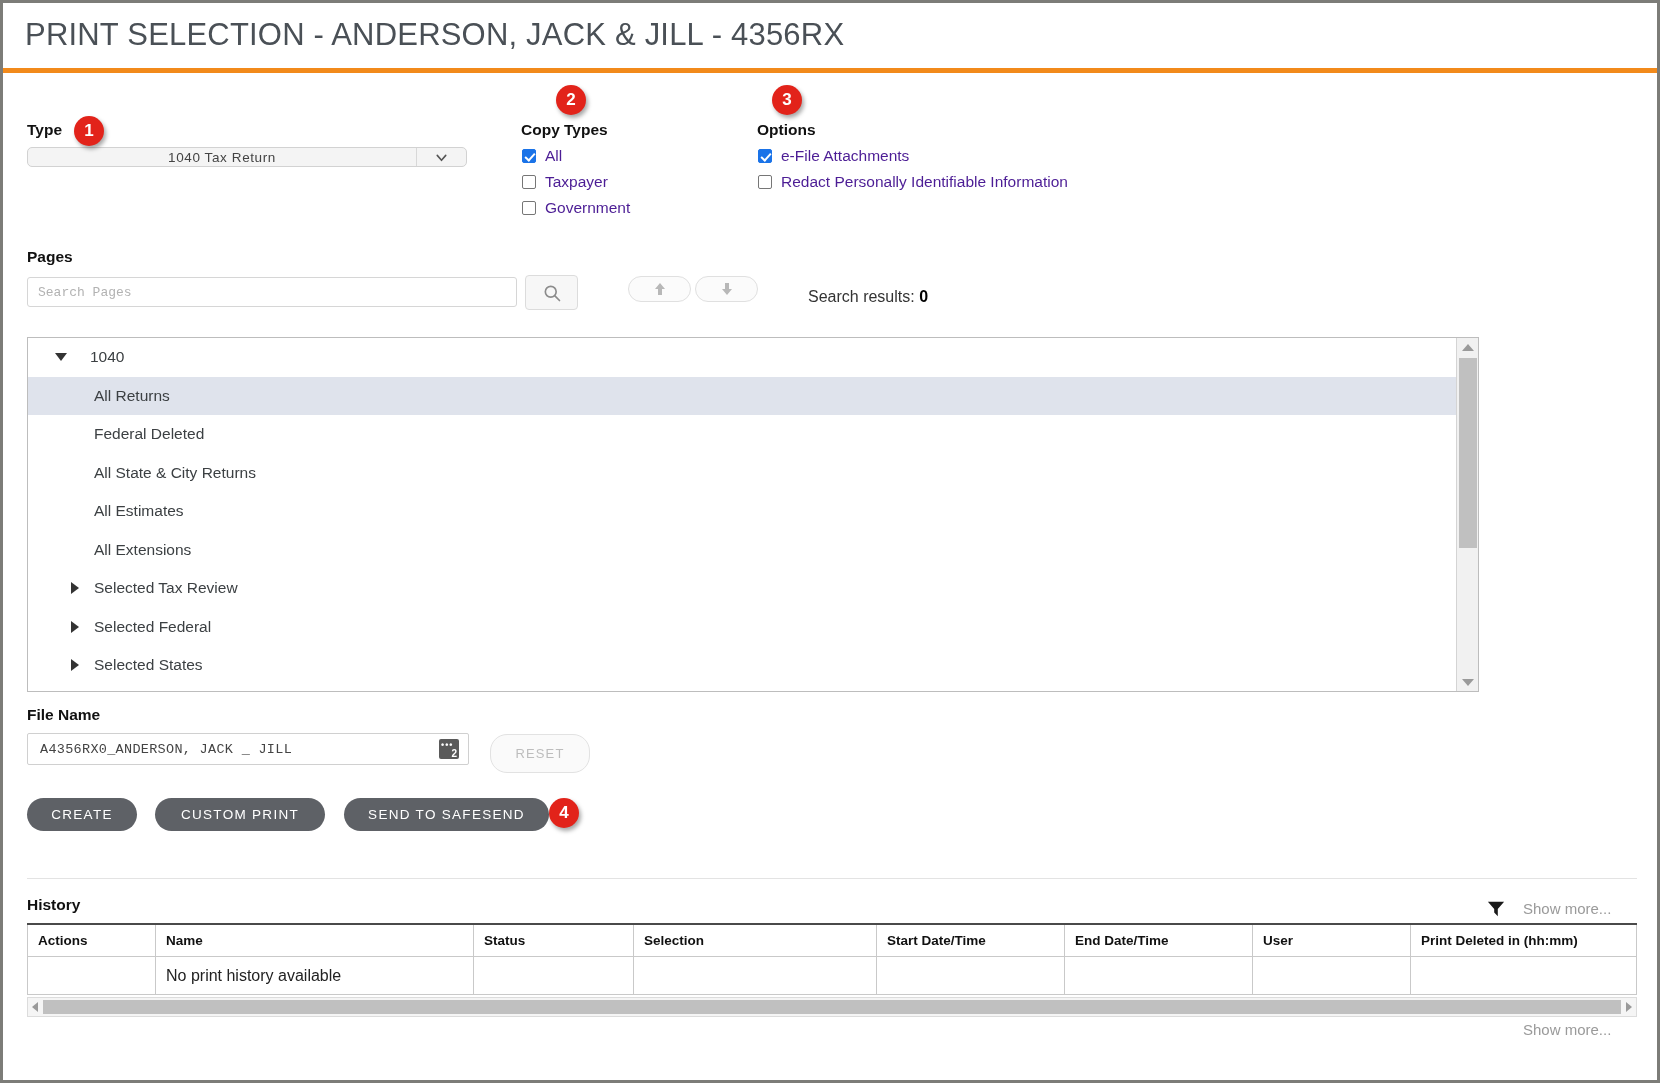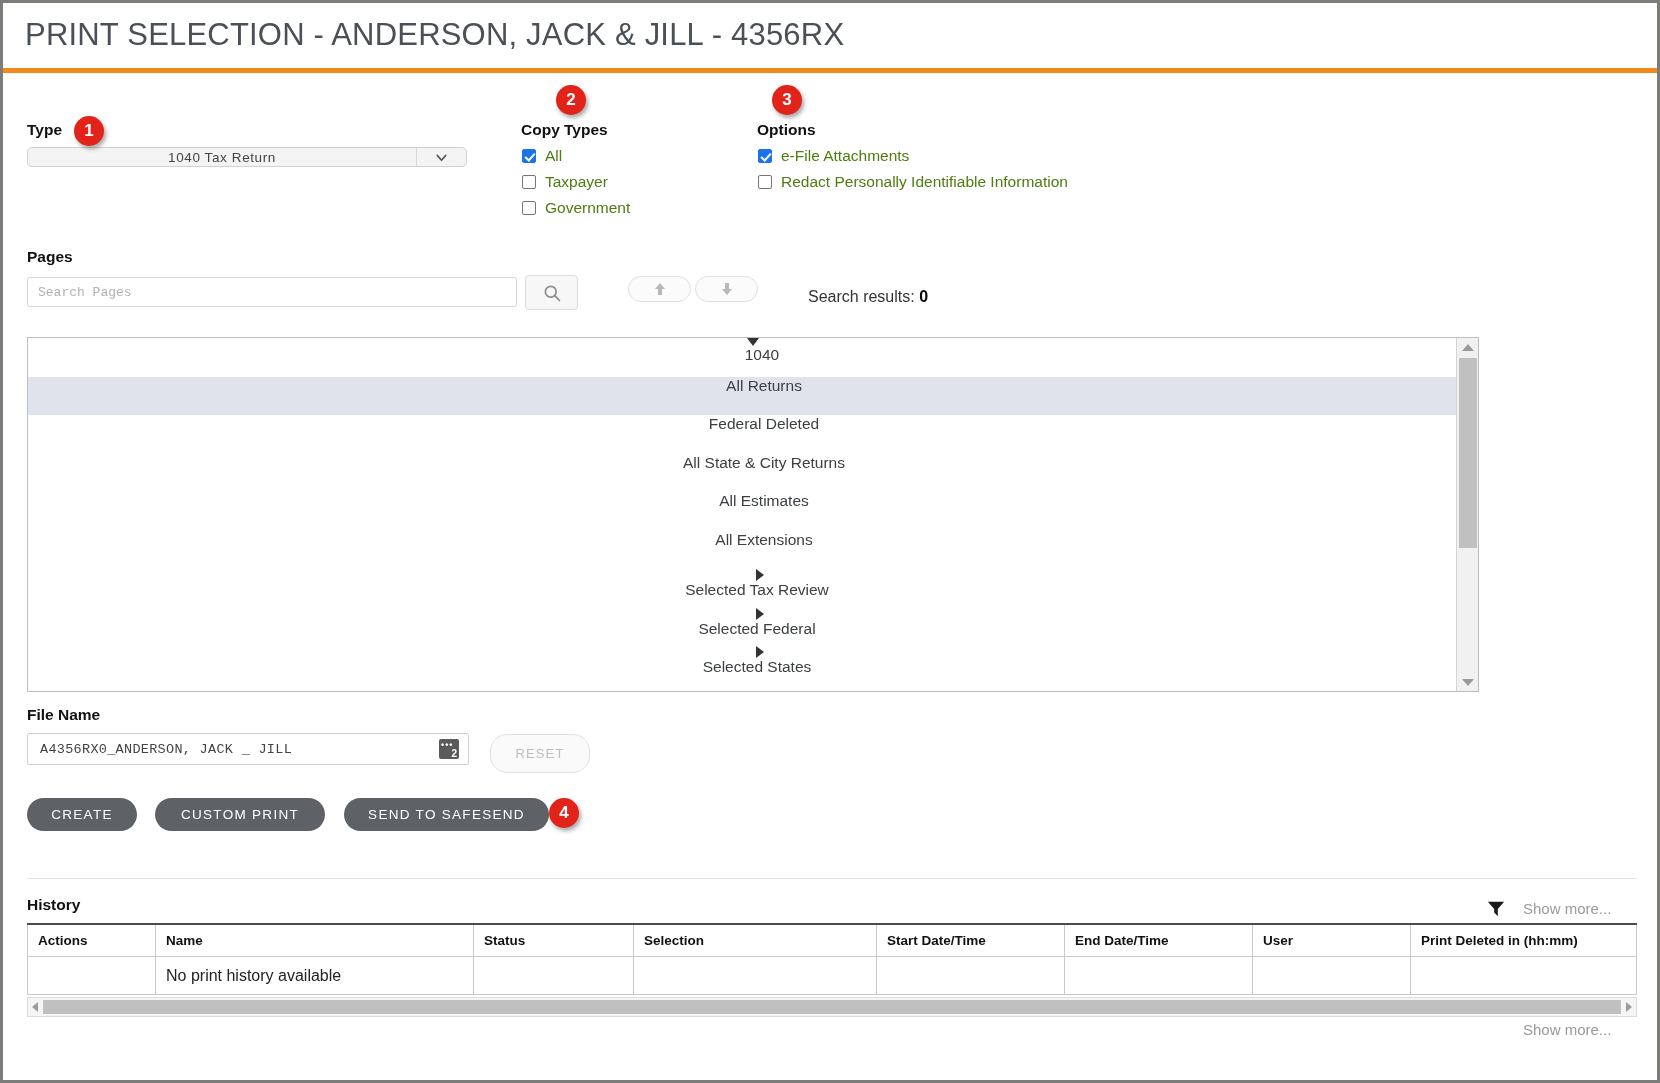--- a/index.html
+++ b/index.html
@@ -60,21 +60,21 @@
     font-family:"Liberation Sans", sans-serif;
   }
   .type-select .caret {
     width:50px; border-left:1px solid #d8d8d8;
     display:flex; align-items:center; justify-content:center;
   }
   .caret svg { width:17px; height:17px; }
   
   .chk-row {
     position:absolute; display:flex; align-items:center; gap:9px;
-    font-size:15.5px; color:#4d7c0f;
+    font-size:15.5px; color:#4c1d95;
   }
   .cb {
     width:14px; height:14px; border:1px solid #767676; border-radius:2px;
     background:#fff; display:inline-block; position:relative; flex:none;
   }
   .cb.on { background:#1a73e8; border-color:#1a73e8; }
   .cb.on::after {
     content:""; position:absolute; left:4px; top:1px;
     width:4px; height:8px;
     border:solid #fff; border-width:0 2px 2px 0;
@@ -118,21 +118,20 @@
     width:1452px; height:355px;
     border:1px solid #bdbdbd;
     background:#fff;
     display:flex;
   }
   .tree-inner { flex:1; position:relative; overflow:hidden; }
   .tnode {
     height:38.5px; display:flex; align-items:center;
     font-size:15.5px; color:#3c4043;
     padding-left:22px;
-    flex-direction:column;
   }
   .tnode.root { color:#3c4043; }
   .tnode.sel { background:#dfe3ec; }
   .tnode .tw {
     width:22px; flex:none; display:flex; align-items:center; justify-content:center;
   }
   .tnode .tw.spacer { width:22px; }
   .tnode .lbl { padding-left:22px; }
   .tnode.root .lbl { padding-left:18px; }
   .tri-down {

